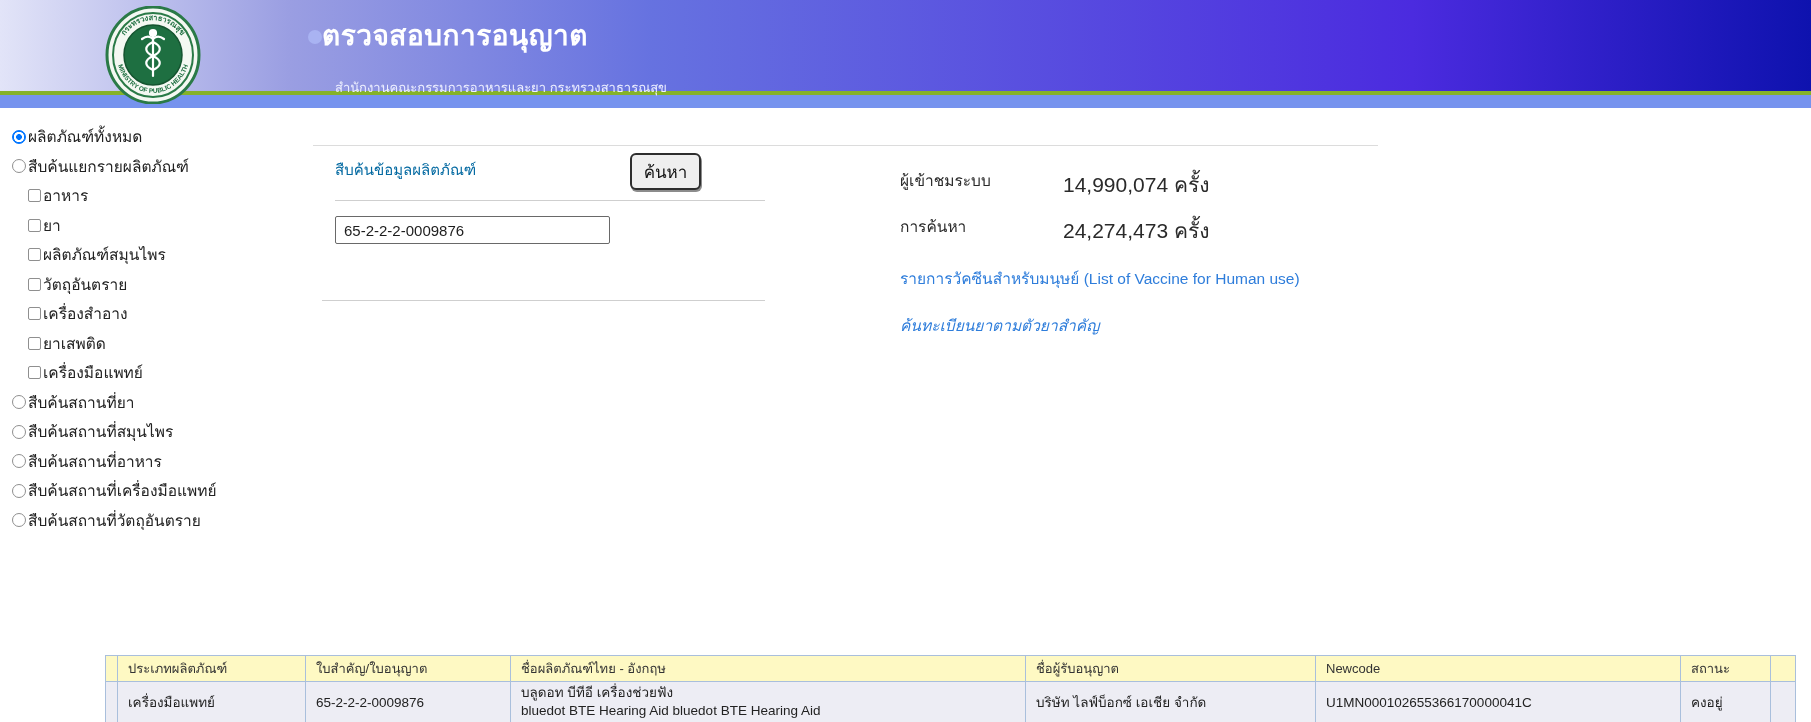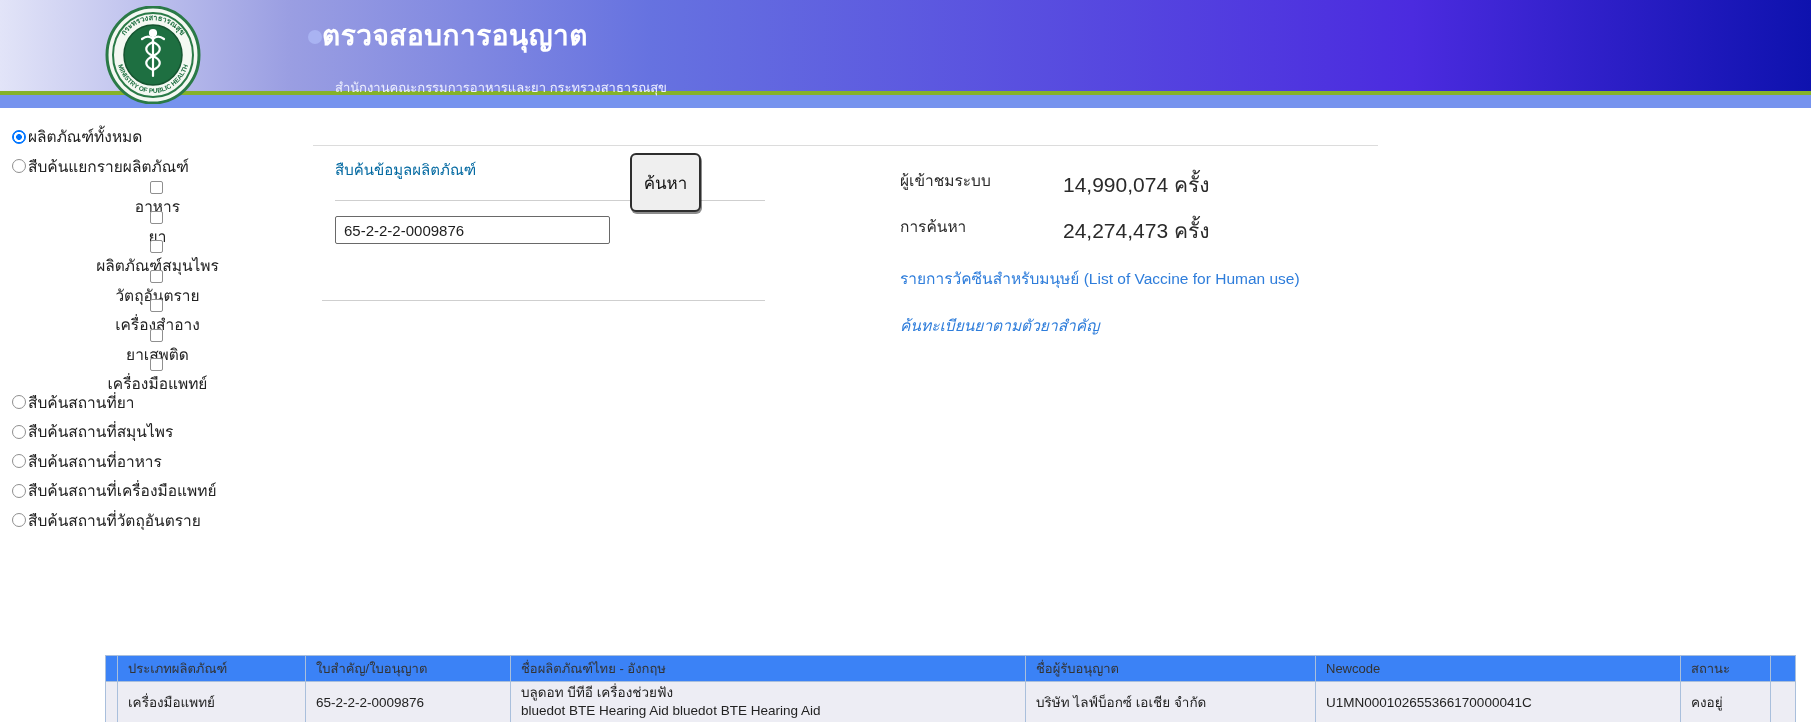--- a/index.html
+++ b/index.html
@@ -18,52 +18,52 @@
   .title-block { position:absolute; left:308px; top:13px; }
   .title-line { display:flex; align-items:center; }
   .title-bullet { width:14px; height:14px; border-radius:50%; background:#a9b3f2; margin-top:4px; }
   .page-title { color:#ffffff; font-size:28px; font-weight:bold; letter-spacing:.5px; }
   .page-subtitle { color:#eef0ff; font-size:13px; margin-top:20px; margin-left:27px; }
 
   
   .sidebar { position:absolute; left:12px; top:122px; width:275px; }
   .side-item { display:flex; align-items:center; height:29.5px; font-size:15.5px; color:#222;
     cursor:default; }
-  .side-item.indent { padding-left:16px;flex-direction:column; }
+  .side-item.indent { padding-left:16px; }
   .glyph { flex:0 0 auto; margin-right:2px; }
   .radio-g { width:14px; height:14px; border-radius:50%; border:1px solid #8f8f8f; background:#fff; }
   .radio-g.checked { border:1px solid #0075ff;
     background:radial-gradient(circle,#0075ff 0 31%, #ffffff 37% 58%, #0075ff 64% 100%); }
   .check-g { width:13px; height:13px; border:1px solid #8f8f8f; border-radius:2px; background:#fff; }
 
   
   .main-top-rule { position:absolute; left:313px; top:145px; width:1065px; height:0;
     border-top:1px solid #dcdcdc; }
   .search-label { position:absolute; left:335px; top:158px; font-size:15px; color:#0369a1; }
   .label-rule { position:absolute; left:335px; top:200px; width:430px; height:0;
     border-top:1px solid #cfcfcf; }
   .search-input { position:absolute; left:335px; top:216px; width:275px; height:28px;
     border:1.5px solid #696969; border-radius:2px; background:#fff; font-size:15px; color:#1d1d1d;
     padding:0 8px; font-family:"Liberation Sans", sans-serif; }
   .bottom-rule { position:absolute; left:322px; top:300px; width:443px; height:0;
     border-top:1px solid #cfcfcf; }
-  .search-button { position:absolute; left:630px; top:153px; width:71px; height:59px;
+  .search-button { position:absolute; left:630px; top:153px; width:71px; height:37px;
     border:2.5px solid #2e2e2e; border-radius:6px; background:#efefef; font-size:17px; color:#111;
     box-shadow:1px 2px 0 rgba(0,0,0,.45); cursor:pointer; font-family:"Liberation Sans", sans-serif; }
 
   
   .stat-label { position:absolute; font-size:15.5px; color:#2a2a2a; }
   .stat-value { position:absolute; font-size:21px; color:#2a2a2a; }
   .ext-link { position:absolute; font-size:15.5px; color:#2e7ddb; text-decoration:none; cursor:pointer; }
 
   
   .results-table { position:absolute; left:105px; top:655px; width:1690px;
     border-collapse:collapse; table-layout:fixed; }
   .results-table th, .results-table td { border:1px solid #a9bfdc; overflow:hidden; white-space:nowrap; }
-  .results-table th { background:#3b82f6; color:#333; font-weight:normal; font-size:13px;
+  .results-table th { background:#fef9c3; color:#333; font-weight:normal; font-size:13px;
     text-align:left; height:26px; padding:2px 10px; }
   .results-table td { background:#ededf4; color:#222; font-size:13.5px; height:40px; padding:2px 10px; }
   td.wrap2 { white-space:normal; line-height:1.35; }
   .c-narrow-l { width:12px; } .c-type { width:188px; } .c-lic { width:205px; }
   .c-name { width:515px; } .c-holder { width:290px; } .c-newcode { width:365px; }
   .c-status { width:90px; } .c-narrow-r { width:25px; }
 </style>
 </head>
 <body>
 

